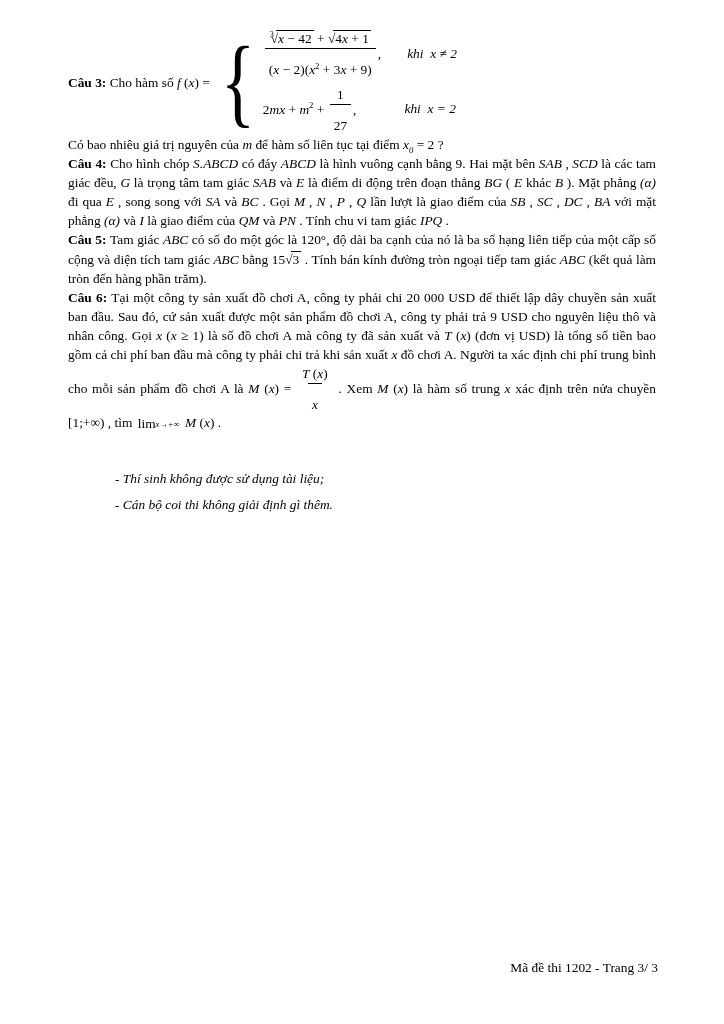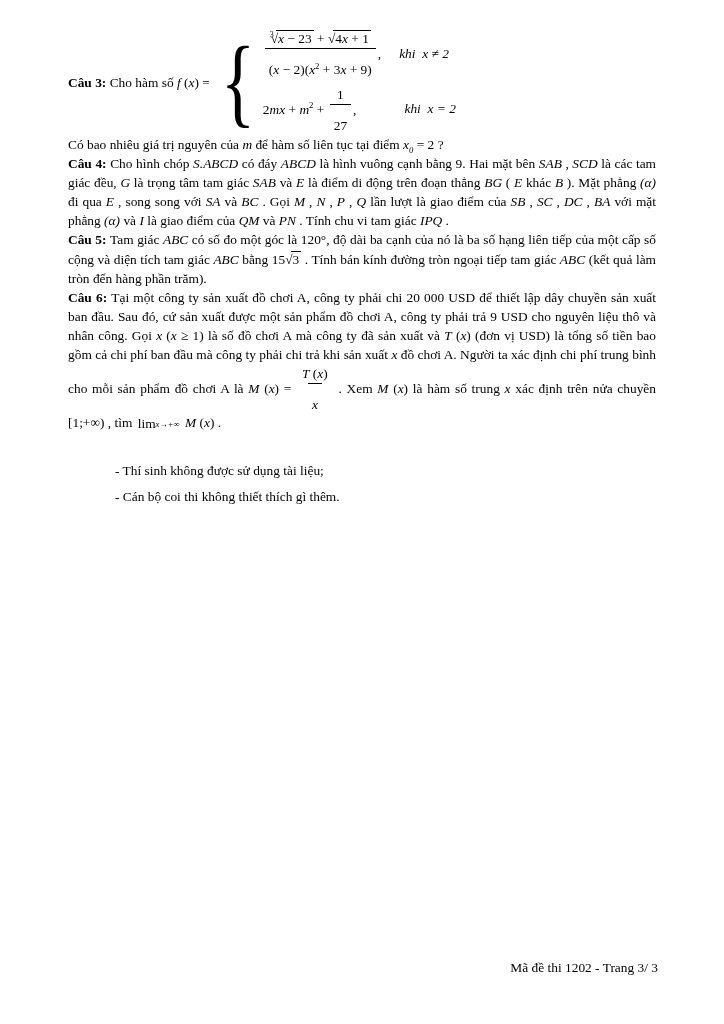--- a/index.html
+++ b/index.html
@@ -18,57 +18,57 @@
 
   
   .q3-top { display:flex; align-items:center; }
   .q3-text { white-space:nowrap; padding-right:4px; }
   .piecewise { display:inline-flex; align-items:center; }
   .brace { display:inline-block; font-size:100px; line-height:0.82; font-weight:300;
            transform:scaleX(0.72); transform-origin:center; margin-right:1px; }
   .cases { display:flex; flex-direction:column; gap:7px; }
   .case { display:block; white-space:nowrap; }
   .q3-question { margin-top:10px; }
-  .cond1 { margin-left:18px; }
+  .cond1 { margin-left:26px; }
   .cond2 { margin-left:48px; }
 
   
   .ifrac { display:inline-flex; flex-direction:column; align-items:center;
            vertical-align:middle; text-align:center; padding:0 2px; }
   .ifrac .fnum { display:block; padding:0 4px 1px; line-height:1.3; }
   .ifrac .fden { display:block; border-top:1px solid #000; padding:12px 4px 0; line-height:1.3; }
 
   
   .sqrt { display:inline-block; white-space:nowrap; }
   .ridx { font-size:8px; vertical-align:6px; margin-right:-3px; }
   .radicand { display:inline-block; border-top:1px solid #000; padding:0 2px 0 2px; margin-left:-2px; line-height:1.2; }
 
   
   .lim { display:inline-flex; flex-direction:row; align-items:center; vertical-align:middle; padding:0 2px; }
   .limtop { line-height:1.1; }
   .limunder { font-size:8.5px; line-height:1.1; font-style:italic; }
 
   .het { margin-top:34px; text-align:center; font-weight:bold; }
-  .notes { margin-top:28px; margin-left:47px; }
+  .notes { margin-top:36px; margin-left:47px; font-style:italic; }
   .notes .note-line { margin:0 0 7px 0; }
   .footer { position:absolute; right:66px; bottom:47px; }
 </style>
 </head>
 <body>
 
 <div class="page">
   <div class="content">
 
     <div class="q3-top">
       <span class="q3-text"><span class="bd">Câu 3: </span><span>Cho hàm số </span><span class="it">f</span><span> (</span><span class="it">x</span><span>) = </span></span>
       <span class="piecewise">
         <span class="brace">{</span>
         <span class="cases">
           <span class="case"><span class="ifrac">
-                <span class="fnum"><span class="sqrt"><span class="ridx">3</span><span>√</span><span class="radicand"><span class="it">x</span><span> − 23</span></span></span><span> + </span><span class="sqrt"><span>√</span><span class="radicand"><span>4</span><span class="it">x</span><span> + 1</span></span></span></span>
+                <span class="fnum"><span class="sqrt"><span class="ridx">3</span><span>√</span><span class="radicand"><span class="it">x</span><span> − 42</span></span></span><span> + </span><span class="sqrt"><span>√</span><span class="radicand"><span>4</span><span class="it">x</span><span> + 1</span></span></span></span>
                 <span class="fden"><span>(</span><span class="it">x</span><span> − 2</span><span>)(</span><span class="it">x</span><sup>2</sup><span> + 3</span><span class="it">x</span><span> + 9</span><span>)</span></span>
               </span><span>,</span><span class="it cond1">khi&nbsp;&nbsp;x ≠ 2</span></span>
           <span class="case"><span>2</span><span class="it">mx</span><span> + </span><span class="it">m</span><sup>2</sup><span> + </span><span class="ifrac">
                 <span class="fnum"><span>1</span></span>
                 <span class="fden"><span>27</span></span>
               </span><span>,</span><span class="it cond2">khi&nbsp;&nbsp;x = 2</span></span>
         </span>
       </span>
     </div>
     <p class="para q3-question"><span>Có bao nhiêu giá trị nguyên của </span><span class="it">m</span><span> để hàm số liên tục tại điểm </span><span class="it">x</span><sub class="it">0</sub><span> = 2 ?</span></p>
@@ -81,19 +81,19 @@
           <span class="fnum"><span class="it">T</span><span> (</span><span class="it">x</span><span>)</span></span>
           <span class="fden"><span class="it">x</span></span>
         </span><span> . Xem </span><span class="it">M</span><span> (</span><span class="it">x</span><span>)</span><span> là hàm số trung </span><span class="it">x</span><span> xác định trên nửa chuyền </span><span>[1;+∞)</span><span> , tìm </span><span class="lim">
           <span class="limtop">lim</span>
           <span class="limunder">x→+∞</span>
         </span><span> </span><span class="it">M</span><span> (</span><span class="it">x</span><span>)</span><span> .</span></p>
 
 
     <div class="notes">
       <p class="note-line">- Thí sinh không được sử dụng tài liệu;</p>
-      <p class="note-line">- Cán bộ coi thi không thiết thích gì thêm.</p>
+      <p class="note-line">- Cán bộ coi thi không giải định gì thêm.</p>
     </div>
 
   </div>
 
   <div class="footer">Mã đề thi 1202 - Trang 3/ 3</div>
 </div>
 
 </body></html>

